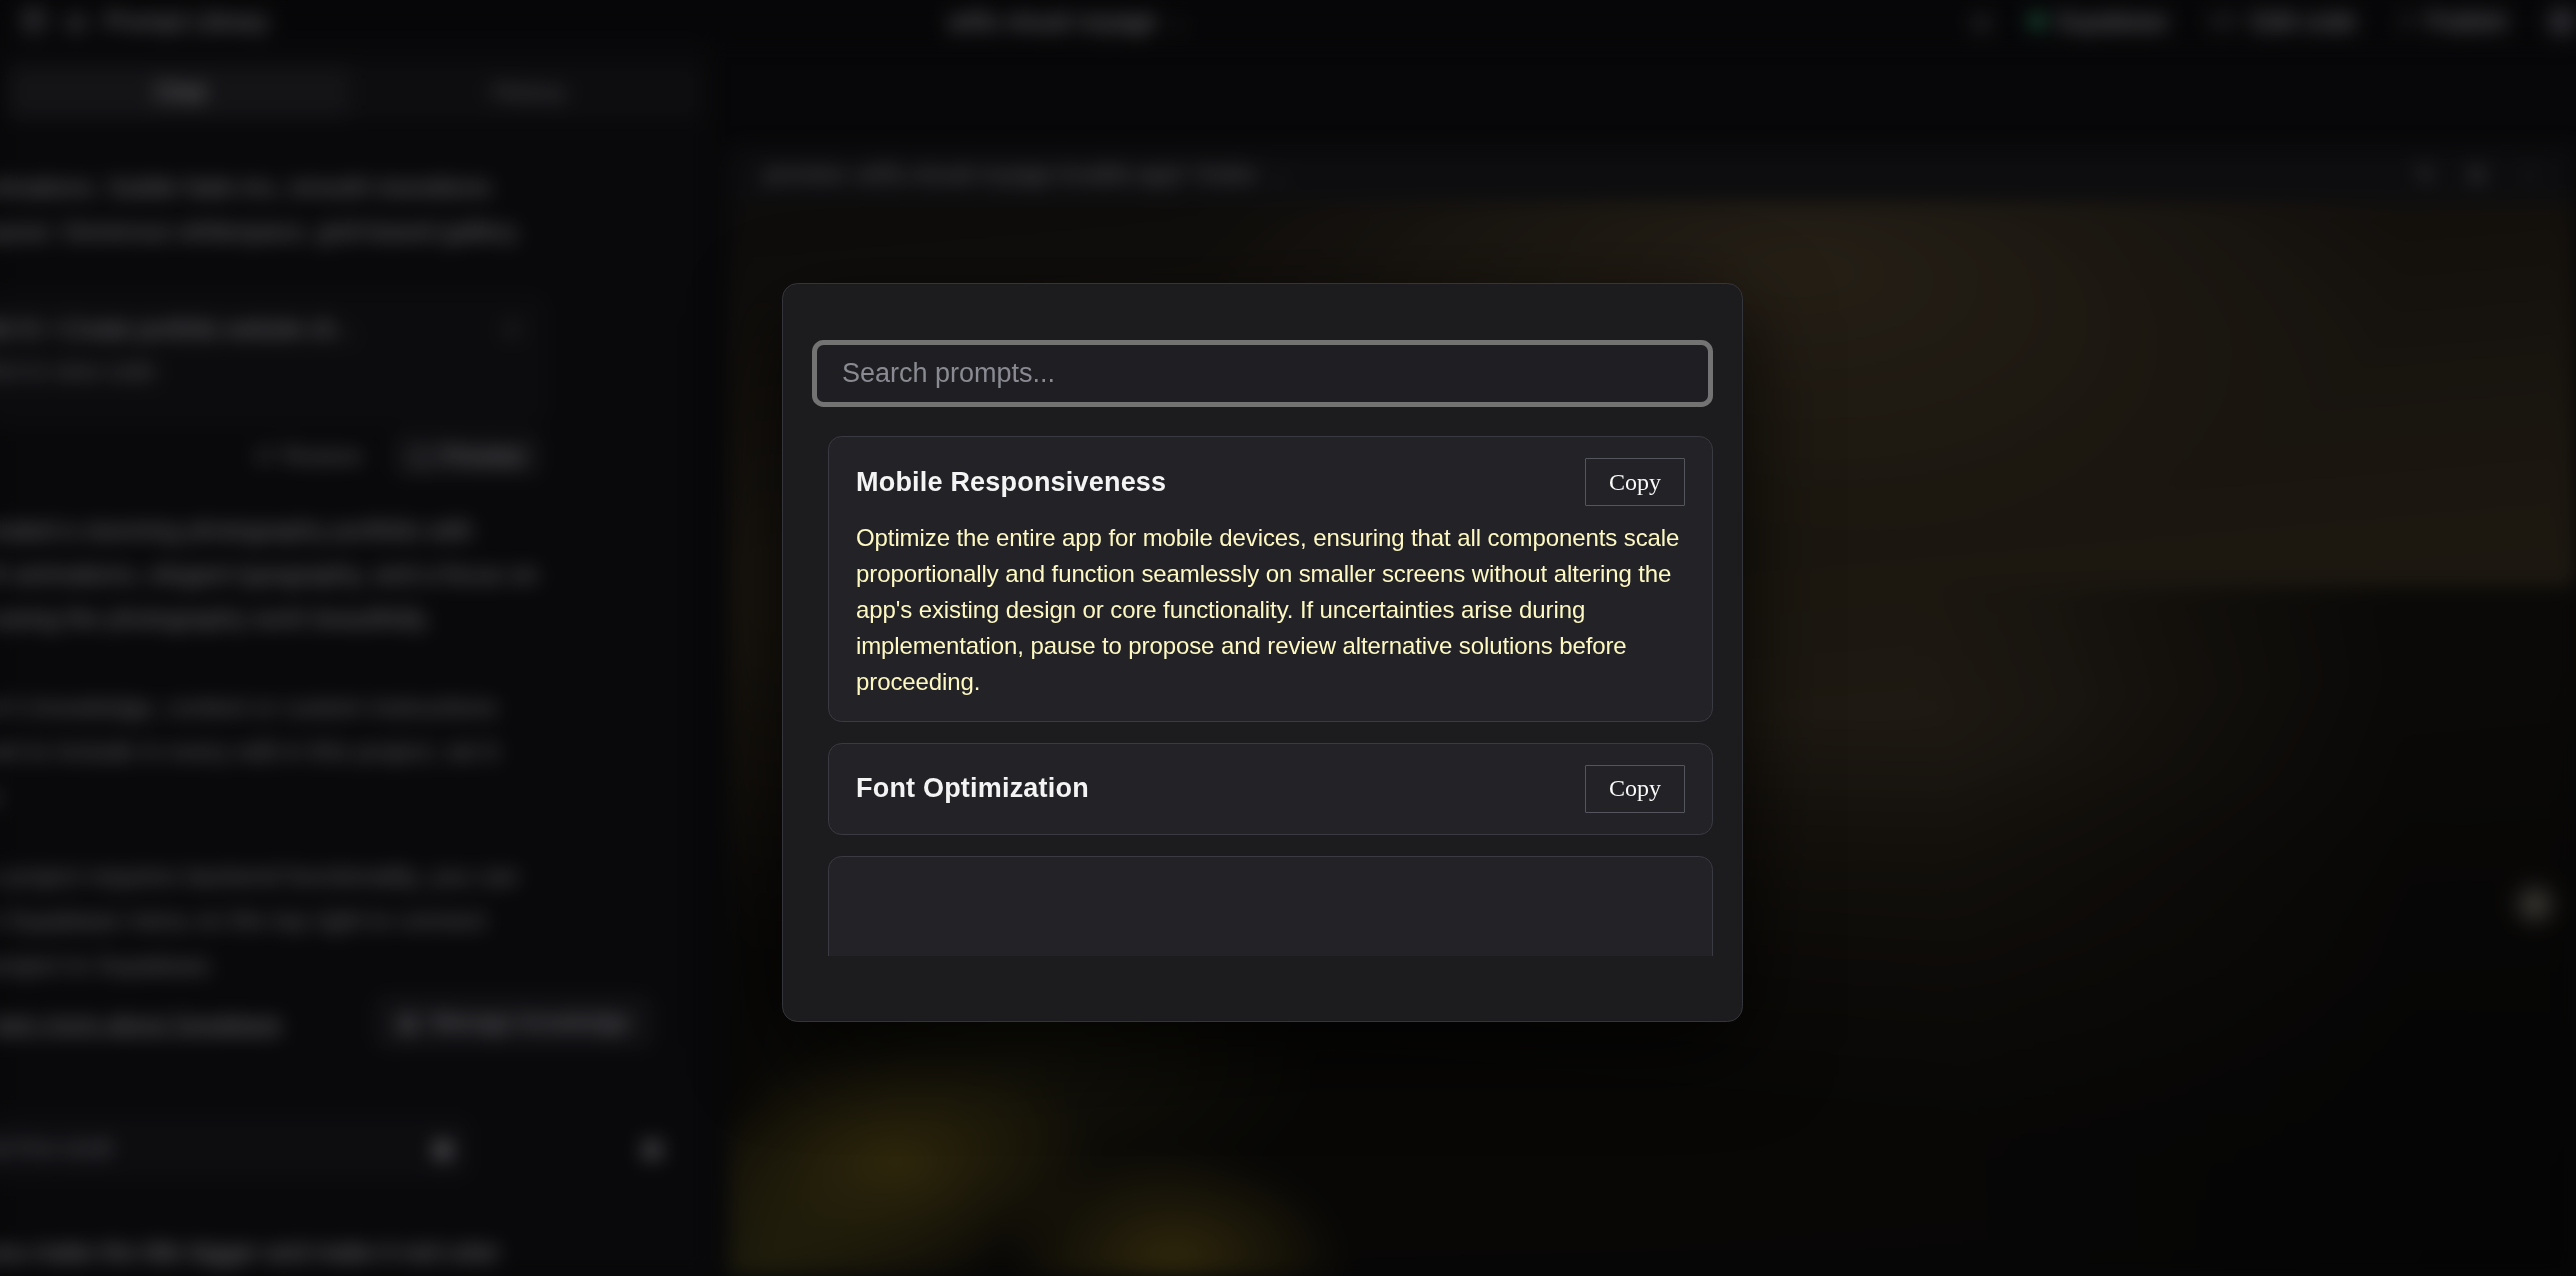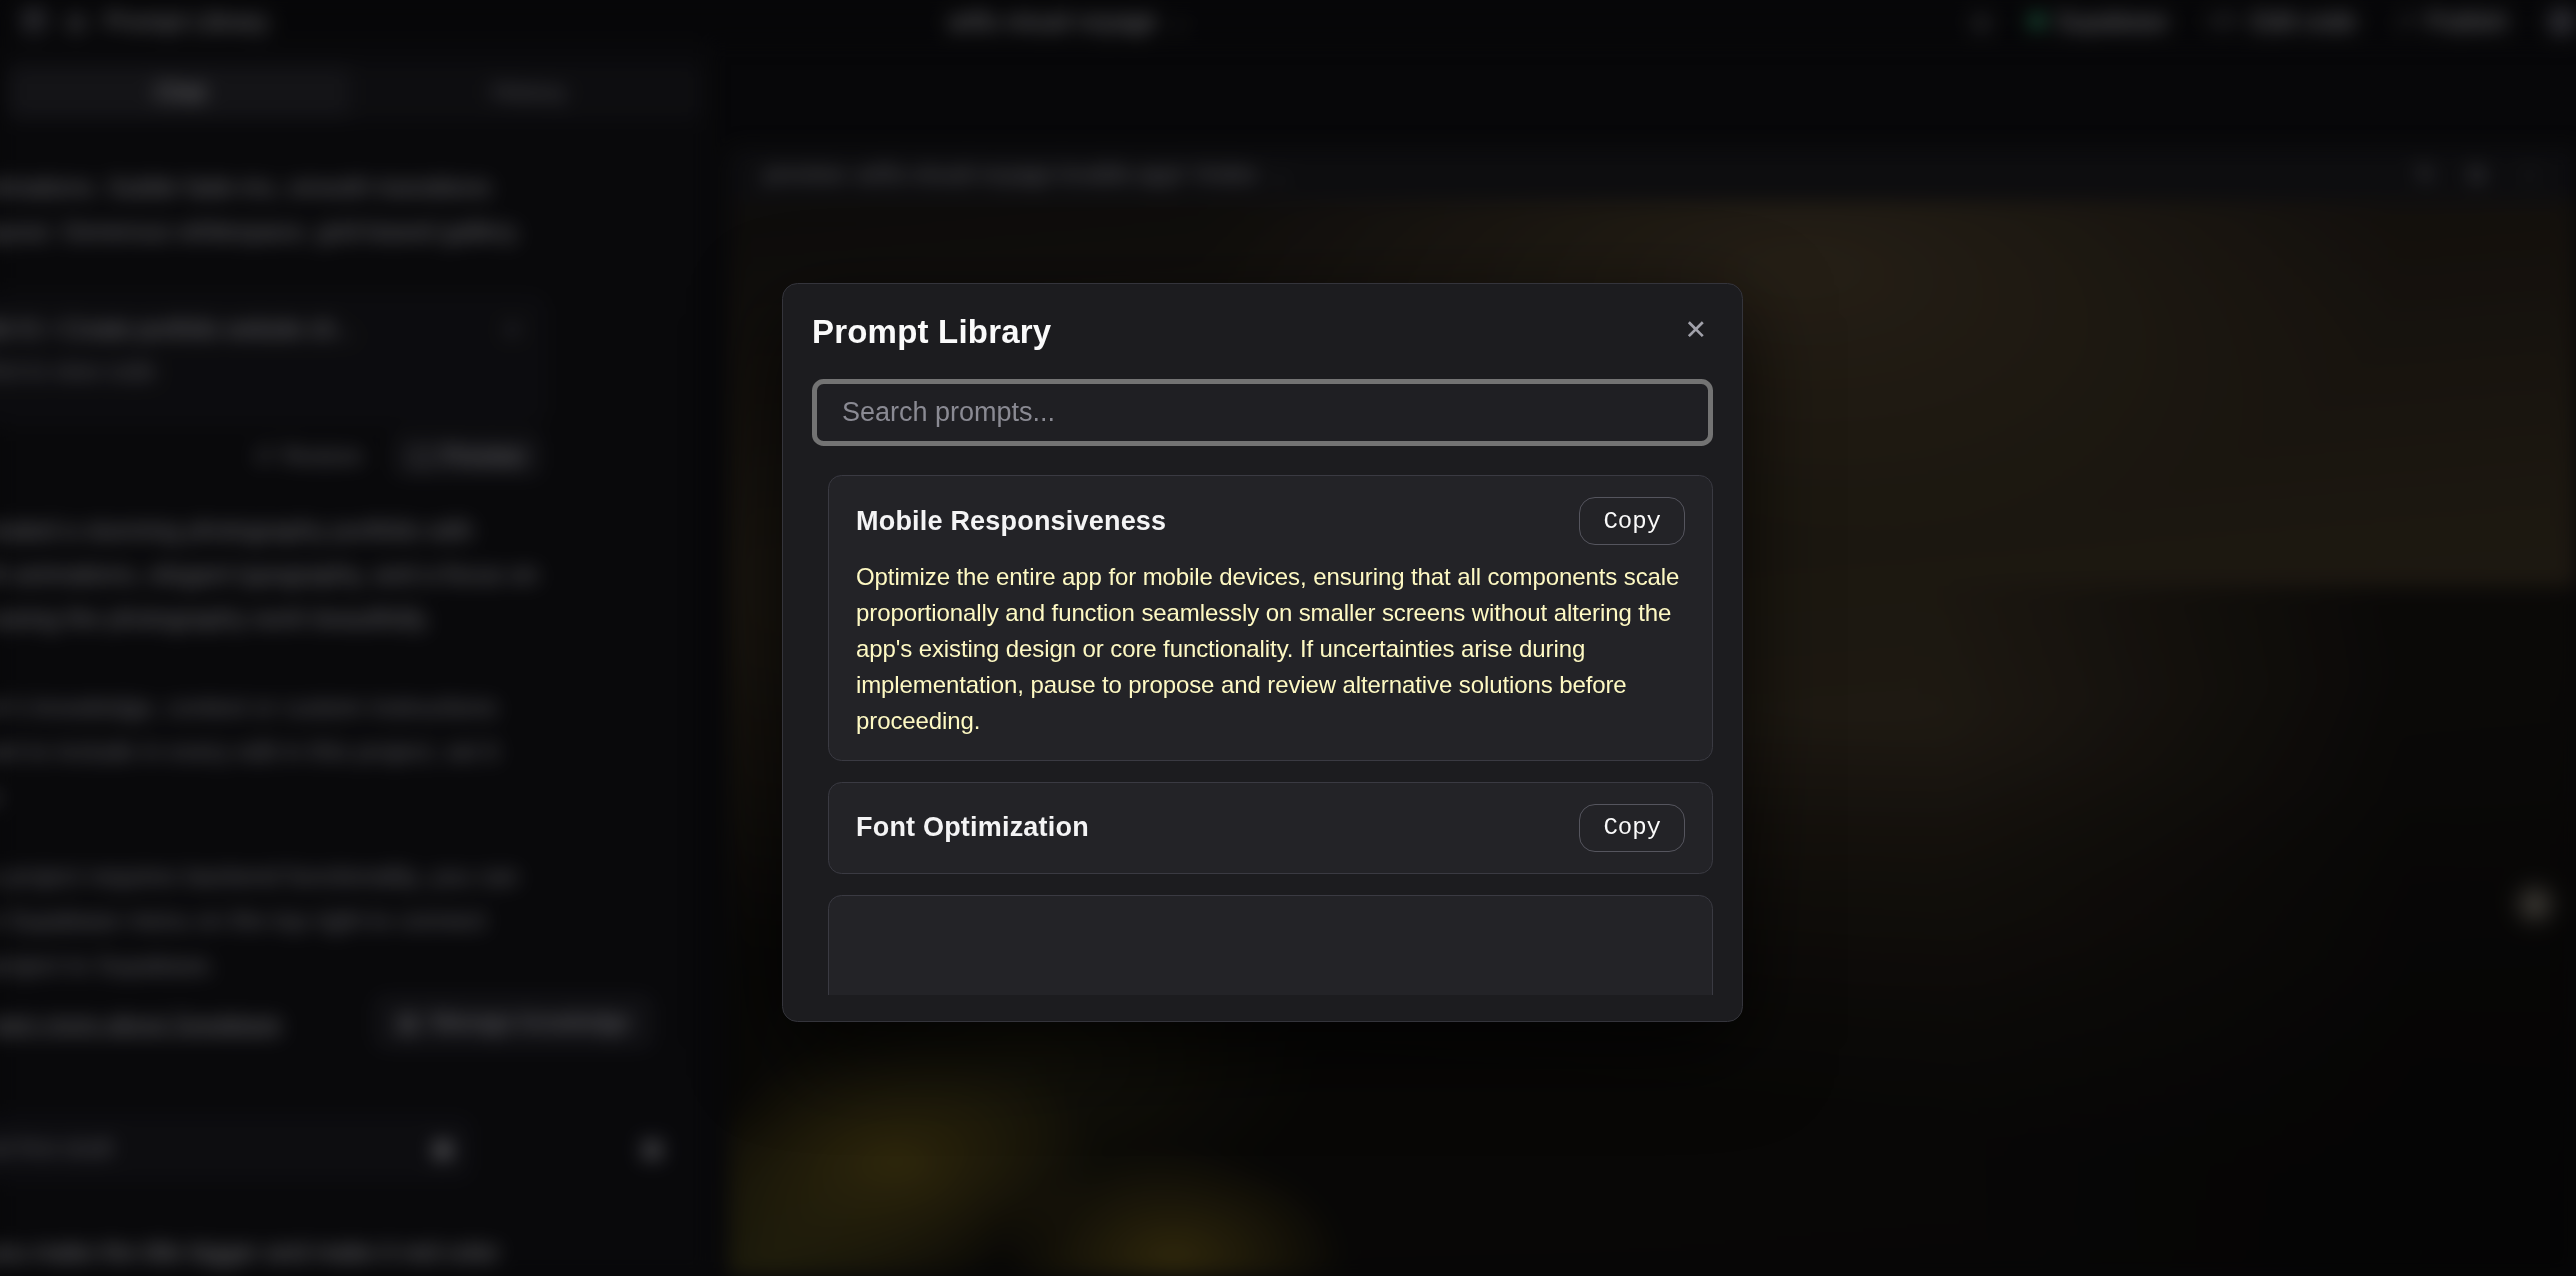--- a/index.html
+++ b/index.html
@@ -127,23 +127,23 @@
     background:#1f1f23; border:5px solid #737373; border-radius:11.6px;
     padding:0 25px; font-size:27px; color:#e4e4e7; outline:none;
     font-family:"Liberation Sans", sans-serif;
   }
   .search-input::placeholder { color:#8a8a93; }
   .cards { margin-top:29px; height:520px; overflow:hidden; display:flex; flex-direction:column; gap:21px;margin-left:16px; }
   .pcard { background:#232327; border:1px solid #3a3a42; border-radius:13.5px; padding:21px 27px; flex-shrink:0; }
   .pcard-head { display:flex; justify-content:space-between; align-items:center; }
   .pcard-title { font-size:27px; font-weight:700; color:#f4f4f5; letter-spacing:0.2px; }
   .copy-btn {
-    border:1px solid #55555e; border-radius:16px; background:transparent;
+    border:1px solid #55555e; border-radius:1px; background:transparent;
     padding:9.6px 23px; font-size:24px; color:#fafafa; cursor:pointer;
-    font-family:Liberation Mono, monospace;
+    font-family:Liberation Serif, serif;
   }
   .pcard-desc { margin-top:13.5px; font-size:24px; line-height:36px; color:#fef9c3; letter-spacing:-0.1px; }
   .pcard.stub { height:125px; }
 </style>
 </head>
 <body>
 
 <div class="backdrop">
 
   <div class="topbar">
@@ -251,24 +251,20 @@
         <span>›</span>
       </div>
     </div>
   </div>
 
 </div>
 
 <div class="overlay"></div>
 
 <div class="modal">
-  <div class="modal-head">
-    <div class="modal-title">Prompt Library</div>
-    <div class="modal-close">✕</div>
-  </div>
 
   <input class="search-input" type="text" value="" placeholder="Search prompts..." style="">
 
   <div class="cards">
 
     <div class="pcard">
       <div class="pcard-head">
         <div class="pcard-title">Mobile Responsiveness</div>
         <button class="copy-btn">Copy</button>
       </div>

